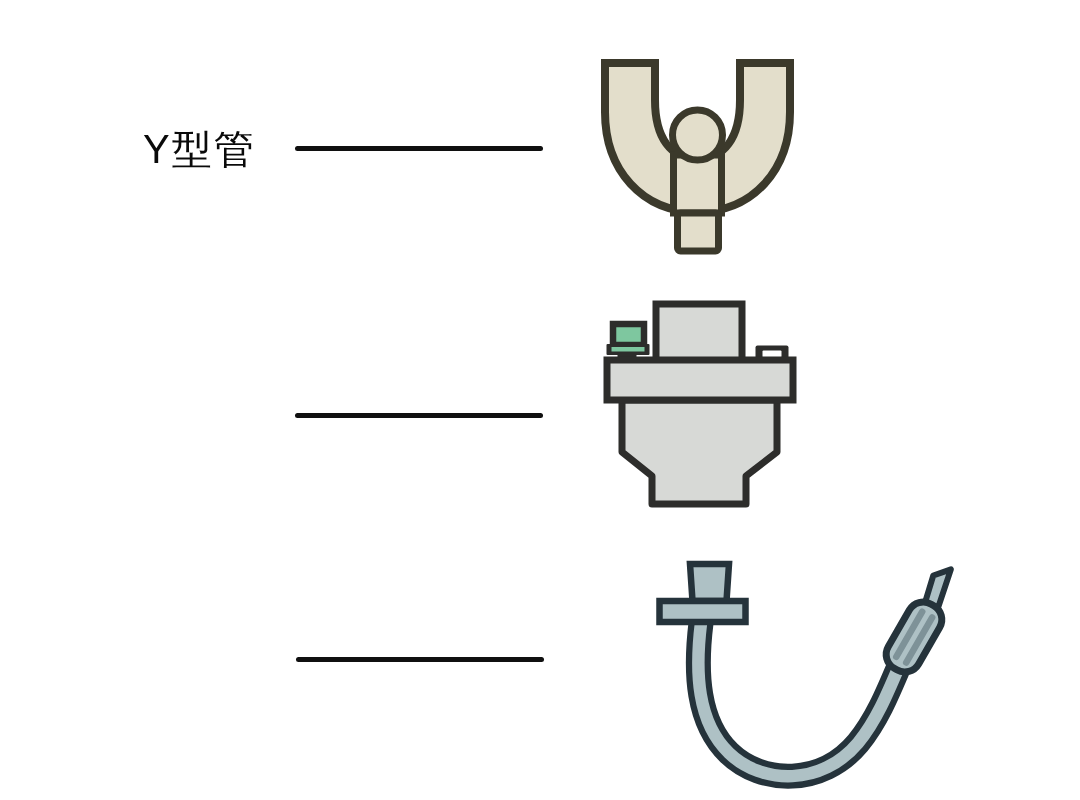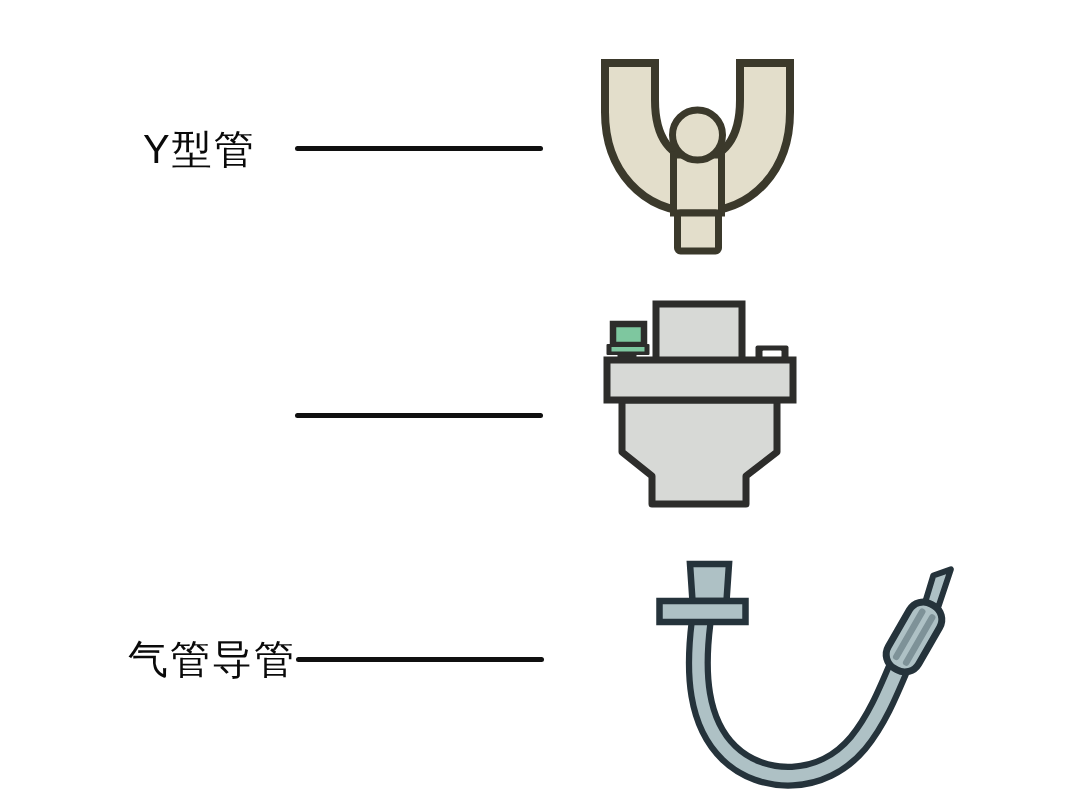--- a/index.html
+++ b/index.html
@@ -45,21 +45,20 @@
   .tube-inner{fill:none;stroke:var(--tube-fill,#aec1c5);}
   .tube-shape{fill:var(--tube-fill,#aec1c5);stroke:var(--tube-outline,#25333b);}
   .cuff-stripe{fill:none;stroke:var(--cuff-stripe,#7e9298);}
 </style>
 </head>
 <body>
 
 <div class="canvas">
 
   <div class="item-label label-1">Y型管</div>
-  <div class="item-label label-3">气管导管</div>
 
   <div class="pointer-line line-1"></div>
   <div class="pointer-line line-2"></div>
   <div class="pointer-line line-3"></div>
 
   <svg class="fig fig-1" width="205" height="210" viewBox="595 52 205 210">
     <path class="y-shape" stroke-width="8" d="M 605 63 L 605 112 C 605 170 642 212 697.5 212 C 753 212 790 170 790 112 L 790 63 L 740 63 L 740 100 C 740 138 724 159 697.5 159 C 671 159 655 138 655 100 L 655 63 Z"></path>
     <rect class="y-shape" stroke-width="7" x="673.5" y="155" width="48" height="58"></rect>
     <rect class="y-shape" stroke-width="7" x="677.5" y="213" width="41" height="38" rx="3"></rect>
     <circle class="y-shape" stroke-width="7" cx="697.5" cy="135" r="25"></circle>

